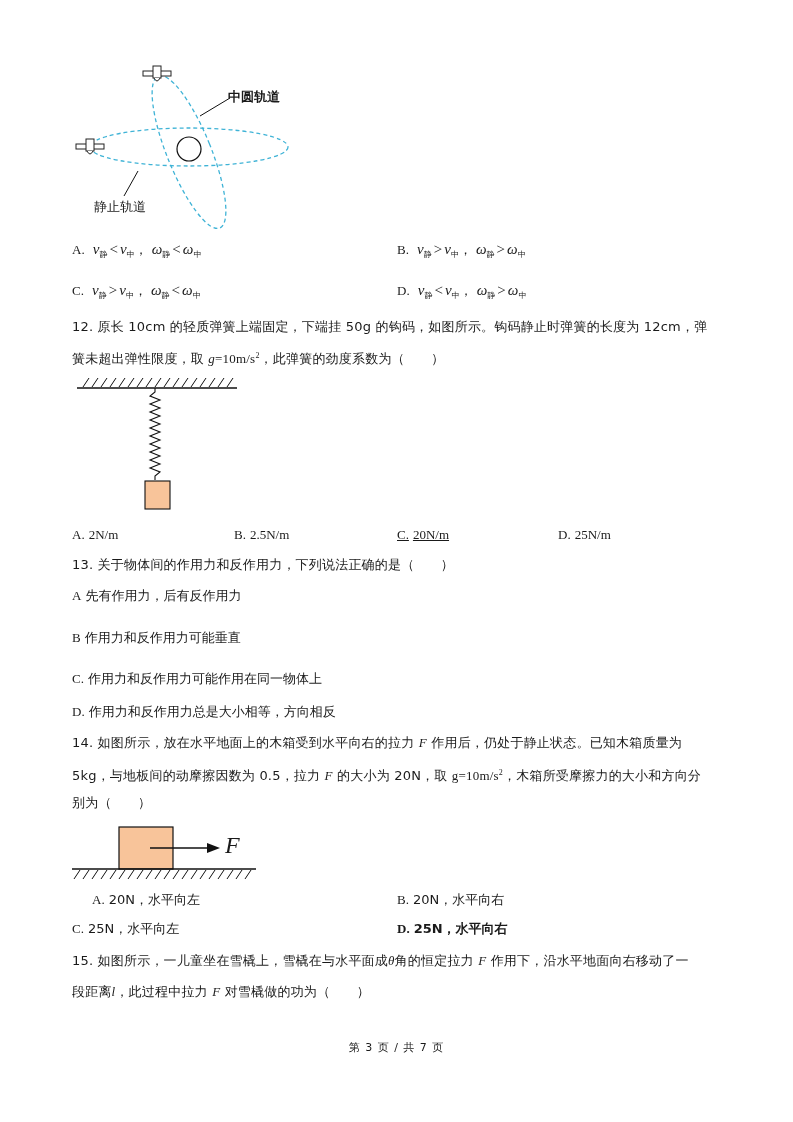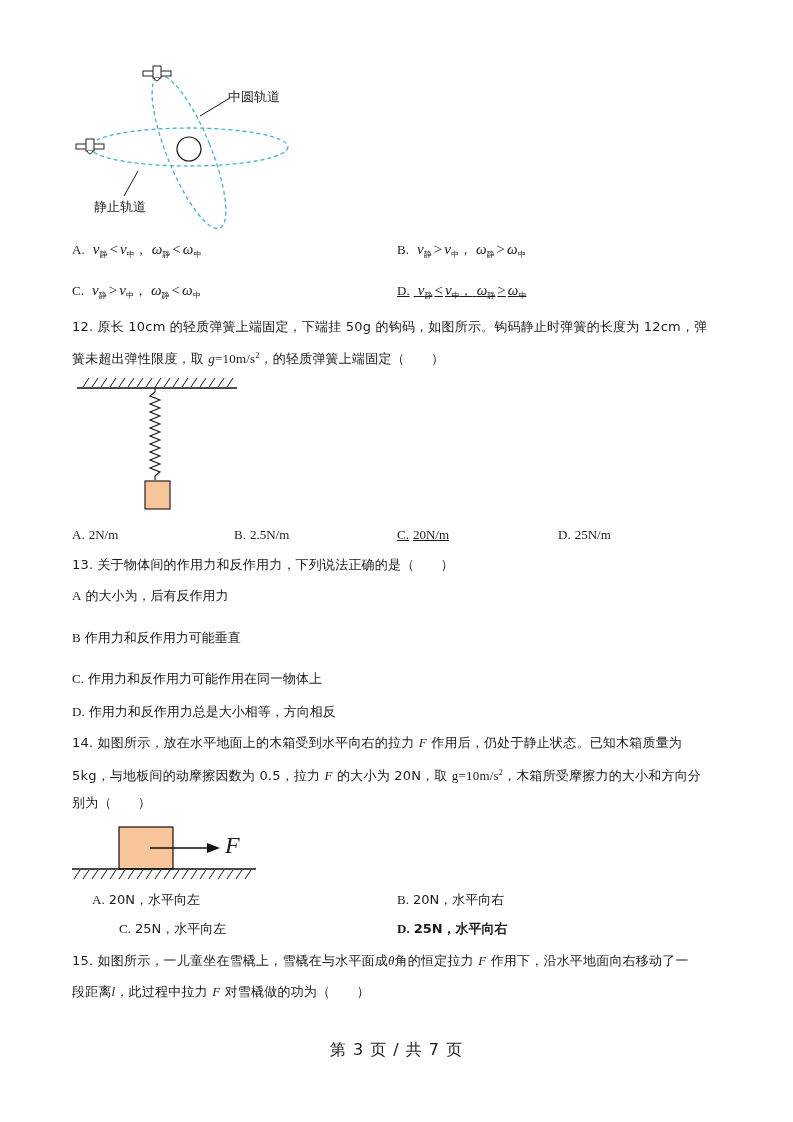--- a/index.html
+++ b/index.html
@@ -8,21 +8,21 @@
   .abs { position: absolute; }
   .line { position: absolute; font-size: 13px; line-height: 18px; white-space: nowrap; letter-spacing: 0.2px; }
   .serif { font-family: "Liberation Serif", "DejaVu Serif", serif; }
   .it { font-style: italic; font-family: "Liberation Serif", "DejaVu Serif", serif; }
   .opt { position: absolute; font-size: 13px; line-height: 18px; white-space: nowrap; }
   .lbl { font-family: "Liberation Serif", "DejaVu Serif", serif; margin-right: 4px; }
   .math { font-family: "Liberation Serif", "DejaVu Serif", serif; font-style: italic; font-size: 15px; }
   .sub { font-size: 8px; font-style: normal; vertical-align: -3px; font-family: "DejaVu Sans", sans-serif; }
   .rel { font-family: "Liberation Serif", "DejaVu Serif", serif; font-size: 15px; margin: 0 2px; }
   sup { font-size: 8px; }
-  .footer { position: absolute; left: 0; width: 793px; top: 1040px; text-align: center; font-size: 16px; letter-spacing: 1px; }
+  .footer { position: absolute; left: 0; width: 793px; top: 1040px; text-align: center; font-size: 11px; letter-spacing: 1px; }
   .fig-label { position: absolute; font-size: 13px; white-space: nowrap; }
 </style>
 </head>
 <body>
 
 <div class="abs" style="left:70px;top:60px;width:240px;height:170px;">
   <svg width="240" height="170" viewBox="0 0 240 170">
 
     <ellipse cx="119" cy="87" rx="99" ry="19" fill="none" stroke="#3fb3d6" stroke-width="1.3" stroke-dasharray="4,3"></ellipse>
 
@@ -39,47 +39,47 @@
     <g transform="translate(20,87)">
       <rect x="-14" y="-3" width="28" height="5" fill="#fff" stroke="#222" stroke-width="1"></rect>
       <rect x="-4" y="-8" width="8" height="12" fill="#fff" stroke="#222" stroke-width="1"></rect>
       <path d="M-3 4 Q0 10 3 4" fill="#fff" stroke="#222" stroke-width="1"></path>
     </g>
 
     <line x1="130" y1="56" x2="160" y2="38" stroke="#111" stroke-width="1"></line>
     <line x1="68" y1="111" x2="54" y2="136" stroke="#111" stroke-width="1"></line>
   </svg>
 </div>
-<div class="fig-label" style="left:228px;top:88px;">中圆轨道</div>
+<div class="fig-label" style="left:228px;top:88px;font-weight:bold;">中圆轨道</div>
 <div class="fig-label" style="left:94px;top:198px;">静止轨道</div>
 
 <div class="opt" style="left:72px;top:240px;">
   <span class="lbl">A.</span>
   <span class="math">v</span><span class="sub">静</span><span class="rel">&lt;</span><span class="math">v</span><span class="sub">中</span><span>，</span>
   <span class="math">ω</span><span class="sub">静</span><span class="rel">&lt;</span><span class="math">ω</span><span class="sub">中</span>
 </div>
 <div class="opt" style="left:397px;top:240px;">
   <span class="lbl">B.</span>
   <span class="math">v</span><span class="sub">静</span><span class="rel">&gt;</span><span class="math">v</span><span class="sub">中</span><span>，</span>
   <span class="math">ω</span><span class="sub">静</span><span class="rel">&gt;</span><span class="math">ω</span><span class="sub">中</span>
 </div>
 <div class="opt" style="left:72px;top:281px;">
   <span class="lbl">C.</span>
   <span class="math">v</span><span class="sub">静</span><span class="rel">&gt;</span><span class="math">v</span><span class="sub">中</span><span>，</span>
   <span class="math">ω</span><span class="sub">静</span><span class="rel">&lt;</span><span class="math">ω</span><span class="sub">中</span>
 </div>
-<div class="opt" style="left:397px;top:281px;text-decoration:underline;">
+<div class="opt" style="left:397px;top:281px;">
   <span class="lbl">D.</span>
   <span class="math">v</span><span class="sub">静</span><span class="rel">&lt;</span><span class="math">v</span><span class="sub">中</span><span>，</span>
   <span class="math">ω</span><span class="sub">静</span><span class="rel">&gt;</span><span class="math">ω</span><span class="sub">中</span>
 </div>
 
 <div class="line" style="left:72px;top:318px;">12. 原长 10cm 的轻质弹簧上端固定，下端挂 50g 的钩码，如图所示。钩码静止时弹簧的长度为 12cm，弹</div>
 <div class="line" style="left:72px;top:347px;">
-  <span>簧未超出弹性限度，取 </span><span class="it">g</span><span class="serif">=10m/s</span><sup class="serif">2</sup><span>，的轻质弹簧上端固定（　　）</span>
+  <span>簧未超出弹性限度，取 </span><span class="it">g</span><span class="serif">=10m/s</span><sup class="serif">2</sup><span>，此弹簧的劲度系数为（　　）</span>
 </div>
 
 <div class="abs" style="left:75px;top:375px;width:170px;height:140px;">
   <svg width="170" height="140" viewBox="0 0 170 140">
     <line x1="2" y1="13" x2="162" y2="13" stroke="#111" stroke-width="1.5"></line>
     <g stroke="#111" stroke-width="1">
       <line x1="8" y1="12" x2="14" y2="3"></line>
         <line x1="17" y1="12" x2="23" y2="3"></line>
         <line x1="26" y1="12" x2="32" y2="3"></line>
       <line x1="35" y1="12" x2="41" y2="3"></line>
@@ -101,21 +101,21 @@
     <rect x="70" y="106" width="25" height="28" fill="#f8c49a" stroke="#111" stroke-width="1.1"></rect>
   </svg>
 </div>
 
 <div class="opt" style="left:72px;top:526px;"><span class="lbl">A.</span><span class="serif">2N/m</span></div>
 <div class="opt" style="left:234px;top:526px;"><span class="lbl">B.</span><span class="serif">2.5N/m</span></div>
 <div class="opt" style="left:397px;top:526px;text-decoration:underline;"><span class="lbl">C.</span><span class="serif">20N/m</span></div>
 <div class="opt" style="left:558px;top:526px;"><span class="lbl">D.</span><span class="serif">25N/m</span></div>
 
 <div class="line" style="left:72px;top:556px;">13. 关于物体间的作用力和反作用力，下列说法正确的是（　　）</div>
-<div class="opt" style="left:72px;top:587px;"><span class="lbl">A</span><span>的大小为，后有反作用力</span></div>
+<div class="opt" style="left:72px;top:587px;"><span class="lbl">A</span><span>先有作用力，后有反作用力</span></div>
 <div class="opt" style="left:72px;top:629px;"><span class="lbl">B</span><span>作用力和反作用力可能垂直</span></div>
 <div class="opt" style="left:72px;top:670px;"><span class="lbl">C.</span><span>作用力和反作用力可能作用在同一物体上</span></div>
 <div class="opt" style="left:72px;top:703px;"><span class="lbl">D.</span><span>作用力和反作用力总是大小相等，方向相反</span></div>
 
 <div class="line" style="left:72px;top:734px;">
   <span>14. 如图所示，放在水平地面上的木箱受到水平向右的拉力 </span><span class="it">F</span><span> 作用后，仍处于静止状态。已知木箱质量为</span>
 </div>
 <div class="line" style="left:72px;top:764px;">
   <span>5kg，与地板间的动摩擦因数为 0.5，拉力 </span><span class="it">F</span><span> 的大小为 20N，取 </span><span class="serif">g</span><span class="serif">=10m/s</span><sup class="serif">2</sup><span>，木箱所受摩擦力的大小和方向分</span>
 </div>
@@ -148,21 +148,21 @@
         <line x1="175" y1="57" x2="181" y2="48"></line>
     </g>
     <line x1="80" y1="26" x2="140" y2="26" stroke="#111" stroke-width="1.5"></line>
     <polygon points="150,26 137,21 137,31" fill="#111"></polygon>
   </svg>
 </div>
 <div class="abs it" style="left:225px;top:832px;font-size:24px;line-height:26px;">F</div>
 
 <div class="opt" style="left:72px;top:891px;margin-left:20px;"><span class="lbl">A.</span><span>20N，水平向左</span></div>
 <div class="opt" style="left:397px;top:891px;"><span class="lbl">B.</span><span>20N，水平向右</span></div>
-<div class="opt" style="left:72px;top:920px;margin-left:47px;"><span class="lbl">C.</span><span>25N，水平向左</span></div>
+<div class="opt" style="left:72px;top:920px;"><span class="lbl">C.</span><span>25N，水平向左</span></div>
 <div class="opt" style="left:397px;top:920px;font-weight:bold;"><span class="lbl">D.</span><span>25N，水平向右</span></div>
 
 <div class="line" style="left:72px;top:952px;">
   <span>15. 如图所示，一儿童坐在雪橇上，雪橇在与水平面成</span><span class="it">θ</span><span>角的恒定拉力 </span><span class="it">F</span><span> 作用下，沿水平地面向右移动了一</span>
 </div>
 <div class="line" style="left:72px;top:983px;">
   <span>段距离</span><span class="it">l</span><span>，此过程中拉力 </span><span class="it">F</span><span> 对雪橇做的功为（　　）</span>
 </div>
 
 <div class="footer">第 3 页 / 共 7 页</div>

